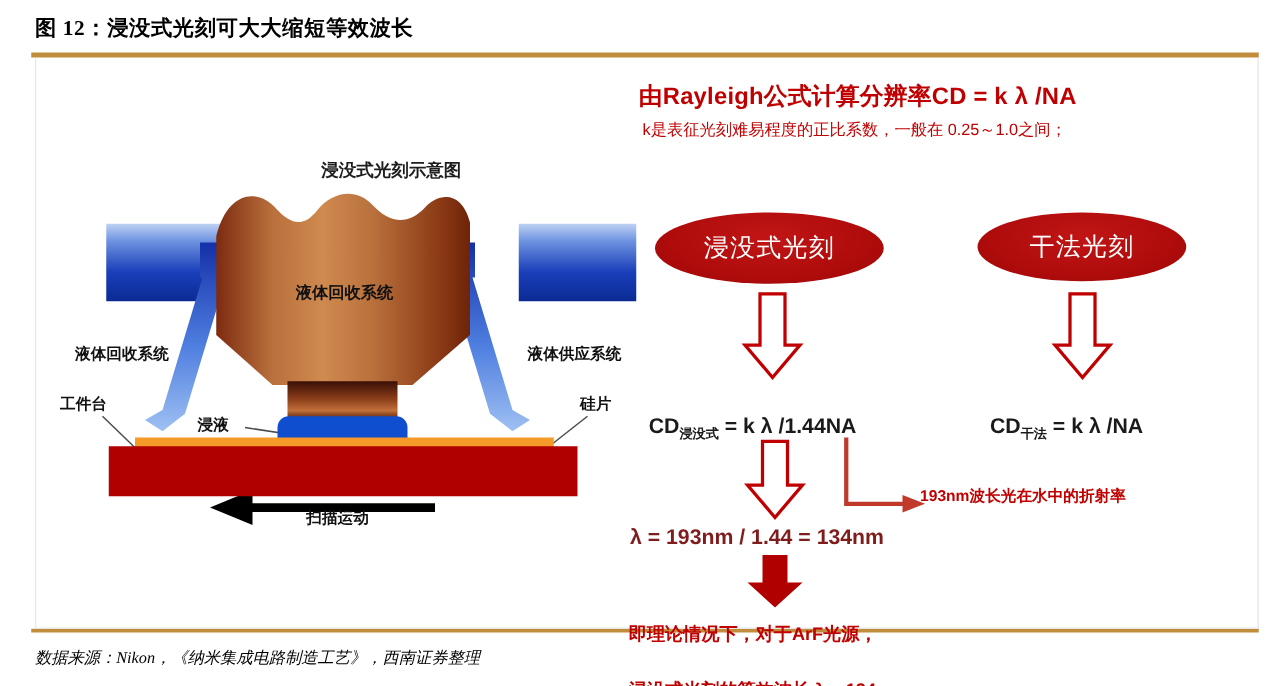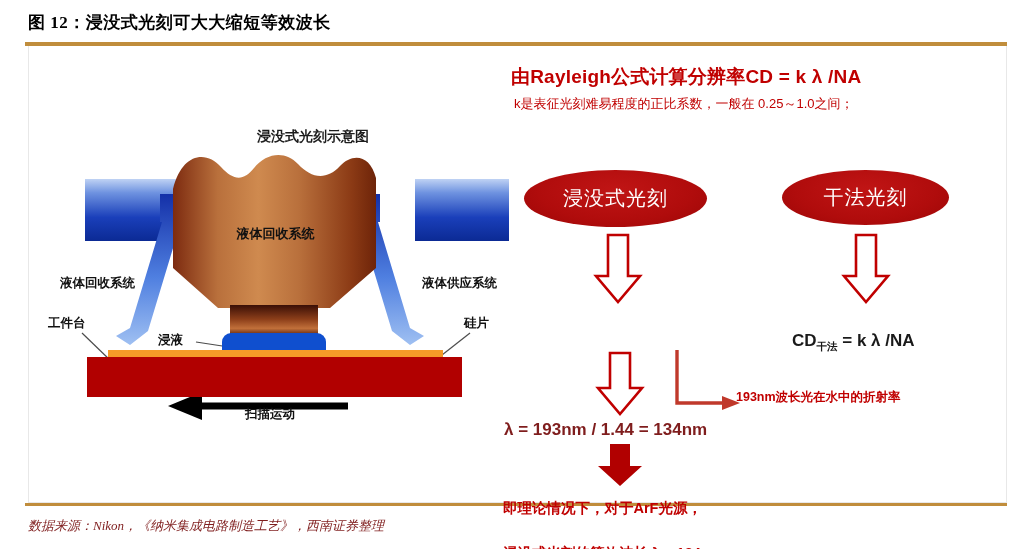--- a/index.html
+++ b/index.html
@@ -21,21 +21,21 @@
 
   
   .fig-title{
     position:absolute;left:28px;top:11px;
     font-size:17px;font-weight:bold;color:#000;letter-spacing:.5px;
     white-space:nowrap;font-family:"Liberation Serif","DejaVu Serif",serif;
   }
   
   .source{
     position:absolute;left:28px;top:517px;
-    font-size:13px;font-style:italic;color:#7f1d1d;white-space:nowrap;
+    font-size:13px;font-style:italic;color:#000000;white-space:nowrap;
     font-family:"Liberation Serif","DejaVu Serif",serif;
   }
 
   
   .diagram{position:absolute;left:30px;top:50px;width:480px;height:450px;}
   .diag-title{
     position:absolute;left:0;top:78px;width:480px;text-align:center;
     font-size:14px;font-weight:bold;color:#1d1d1d;padding-left:43px;
   }
 
@@ -230,20 +230,23 @@
         <path d="M173,300 L173,353 L222,353" fill="none" stroke="#c0392b" stroke-width="3.4"></path>
         <polygon points="236,353 218,346 218,360" fill="#c0392b"></polygon>
       </g>
 
       <g>
         <rect x="106" y="347" width="0" height="0" fill="none"></rect>
         <polygon points="106,394 126,394 126,416 138,416 116,436 94,416 106,416" fill="#b10000"></polygon>
       </g>
     </svg>
 
+    <div class="formula f-imm">
+      <span>CD</span><sub>浸没式</sub><span> = k λ /1.44NA</span>
+    </div>
 
     <div class="formula f-dry">
       <span>CD</span><sub>干法</sub><span> =  k λ /NA</span>
     </div>
 
     <div class="refr-note">193nm波长光在水中的折射率</div>
 
     <div class="lam-line">λ = 193nm / 1.44 = 134nm</div>
 
     <div class="conclusion">

